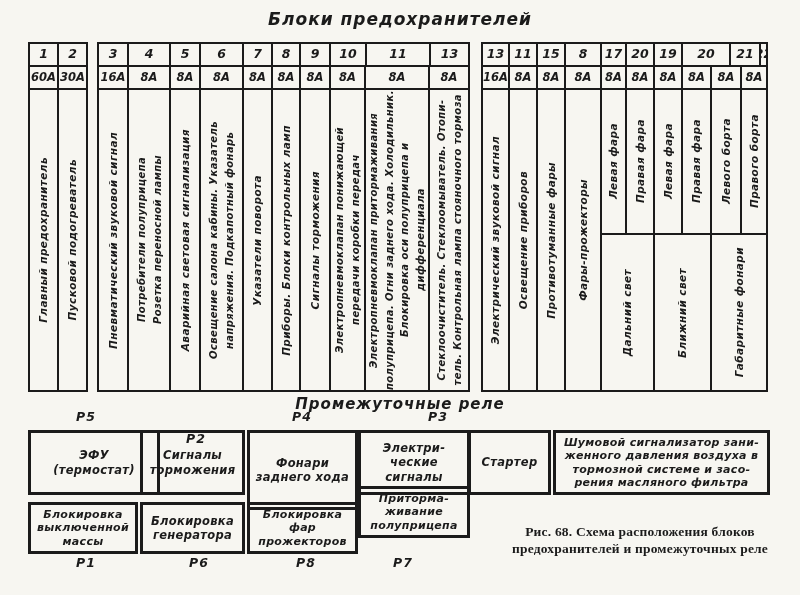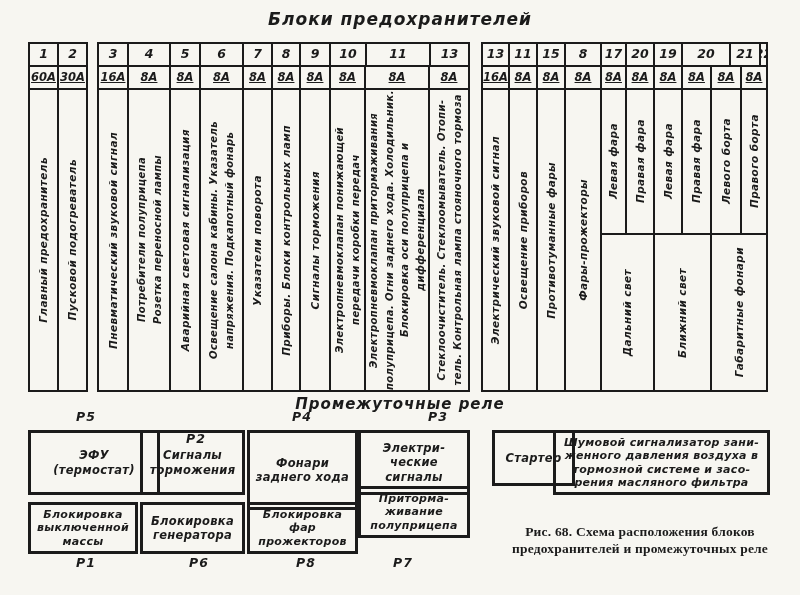--- a/index.html
+++ b/index.html
@@ -22,21 +22,21 @@
   }
   .hrow{display:flex;flex:none;height:21px;border-bottom:2px solid #1b1b1b;}
   .lrow{display:flex;flex:1;min-height:0;}
   .c{
     box-sizing:border-box;border-right:2px solid #1b1b1b;
     display:flex;align-items:center;justify-content:center;
     flex:none;overflow:hidden;
   }
   .c:last-child{border-right:none;flex:1;}
   .hrow .c{font:italic bold 12.5px/1 "DejaVu Sans",sans-serif;}
-  .amp{font-size:11.5px !important;text-decoration:underline;}
+  .amp{font-size:11.5px !important;}
   .vt{
     writing-mode:vertical-rl;transform:rotate(180deg);
     font:italic bold 10.5px/1.6 "DejaVu Sans",sans-serif;
     text-align:center;white-space:pre-line;letter-spacing:.4px;
   }
   .vt.s{font-size:10px;line-height:1.55;}
   .csplit{
     flex:1;display:flex;flex-direction:column;box-sizing:border-box;min-width:0;
   }
   .csub-top{display:flex;flex:none;height:143px;border-bottom:2px solid #1b1b1b;}
@@ -234,21 +234,21 @@
 
 <div class="rbox" style="left:28px;top:430px;width:132px;height:65px">ЭФУ
 (термостат)</div>
 <div class="rbox" style="left:140px;top:430px;width:105px;height:65px">Сигналы
 торможения</div>
 <div class="rbox" style="left:247px;top:430px;width:111px;height:80px">Фонари
 заднего хода</div>
 <div class="rbox" style="left:358px;top:430px;width:112px;height:65px">Электри-
 ческие
 сигналы</div>
-<div class="rbox" style="left:492px;top:430px;width:83px;height:56px">Стартер</div>
+<div class="rbox" style="left:468px;top:430px;width:83px;height:65px">Стартер</div>
 <div class="rbox" style="left:553px;top:430px;width:217px;height:65px;font-size:11px">Шумовой сигнализатор зани-
 женного давления воздуха в
 тормозной системе и засо-
 рения масляного фильтра</div>
 
 <div class="rbox" style="left:28px;top:502px;width:110px;height:52px;font-size:11px">Блокировка
 выключенной
 массы</div>
 <div class="rbox" style="left:140px;top:502px;width:105px;height:52px">Блокировка
 генератора</div>

